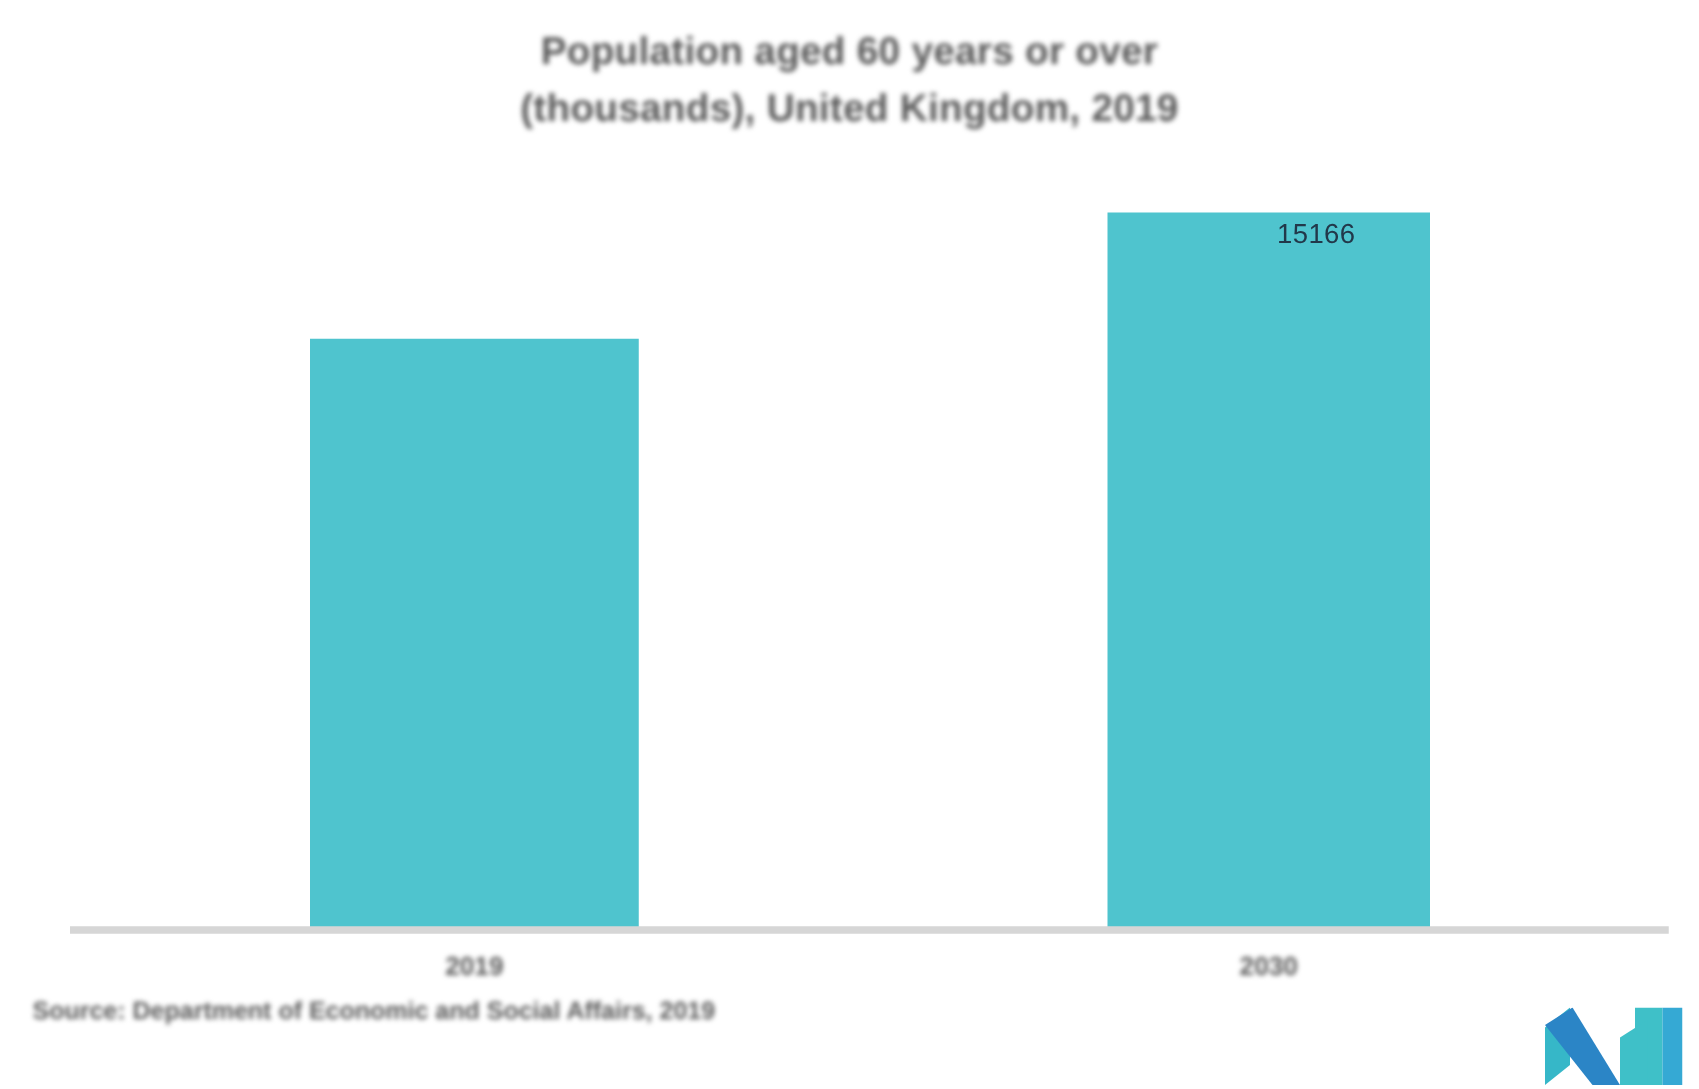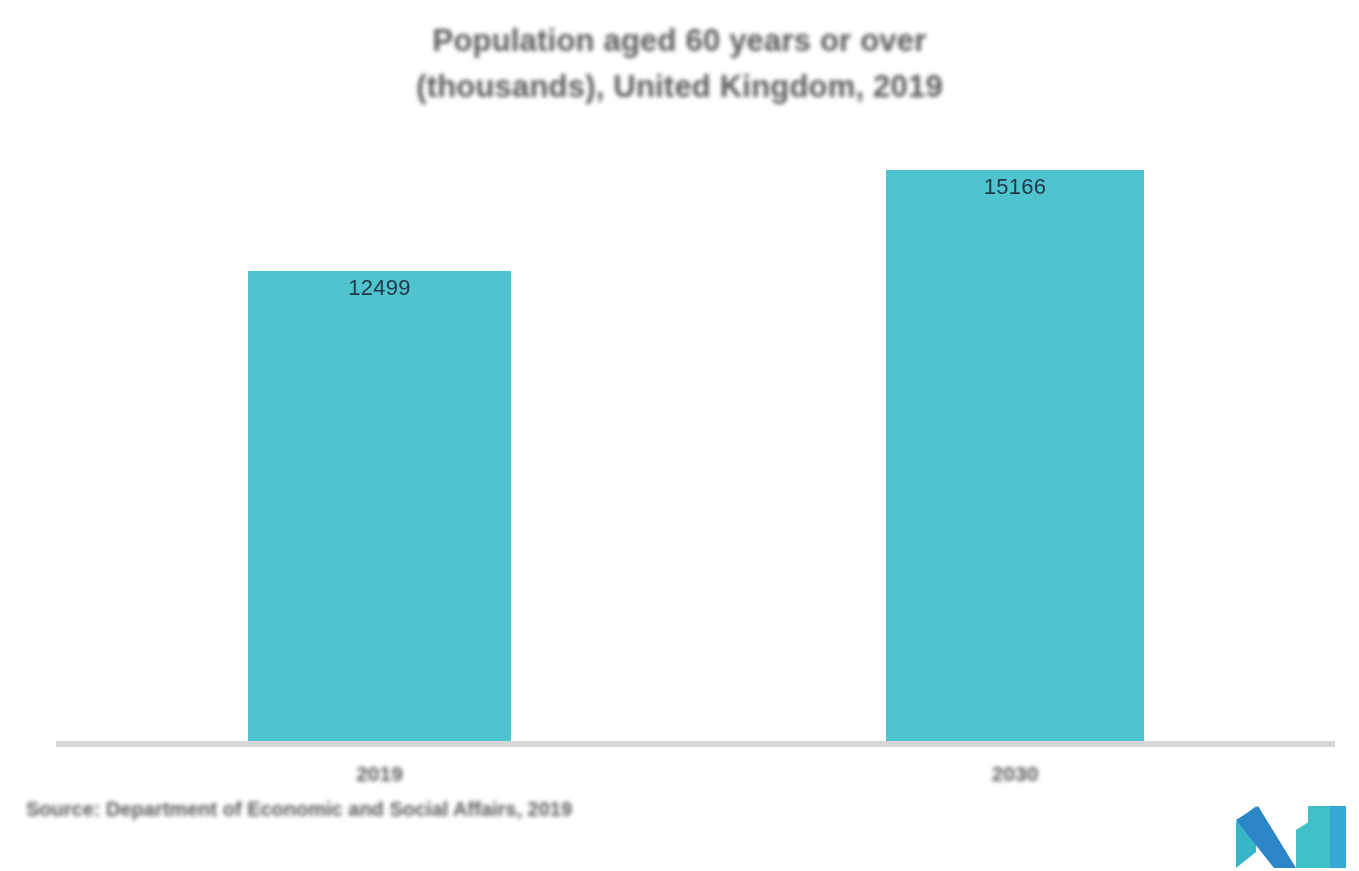--- a/index.html
+++ b/index.html
@@ -56,20 +56,21 @@
   }
   .bar-label {
     position: absolute;
     left: 0;
     width: 100%;
     text-align: center;
     color: #22384a;
     font-size: 22px;
     font-weight: normal;
     letter-spacing: 0.3px;
+    padding-left: 38px;
   }
 
   
   #axis-line {
     position: absolute;
     left: 56px;
     top: 741px;
     width: 1279px;
     height: 6px;
     background: #d6d6d6;
@@ -116,21 +117,20 @@
 
   <div id="chart-title">
     <span class="tline">Population aged 60 years or over</span>
     <span class="tline">(thousands), United Kingdom, 2019</span>
   </div>
 
   <div id="plot">
 
     <div class="bar-group" style="left:248px; width:263px; height:474px;">
       <div class="bar" style="height:474px;"></div>
-      <div class="bar-label" style="bottom:444px;">12499</div>
     </div>
 
     <div class="bar-group" style="left:886px; width:258px; height:575px;">
       <div class="bar" style="height:575px;"></div>
       <div class="bar-label" style="bottom:545px;">15166</div>
     </div>
 
   </div>
 
   <div id="axis-line"></div>

